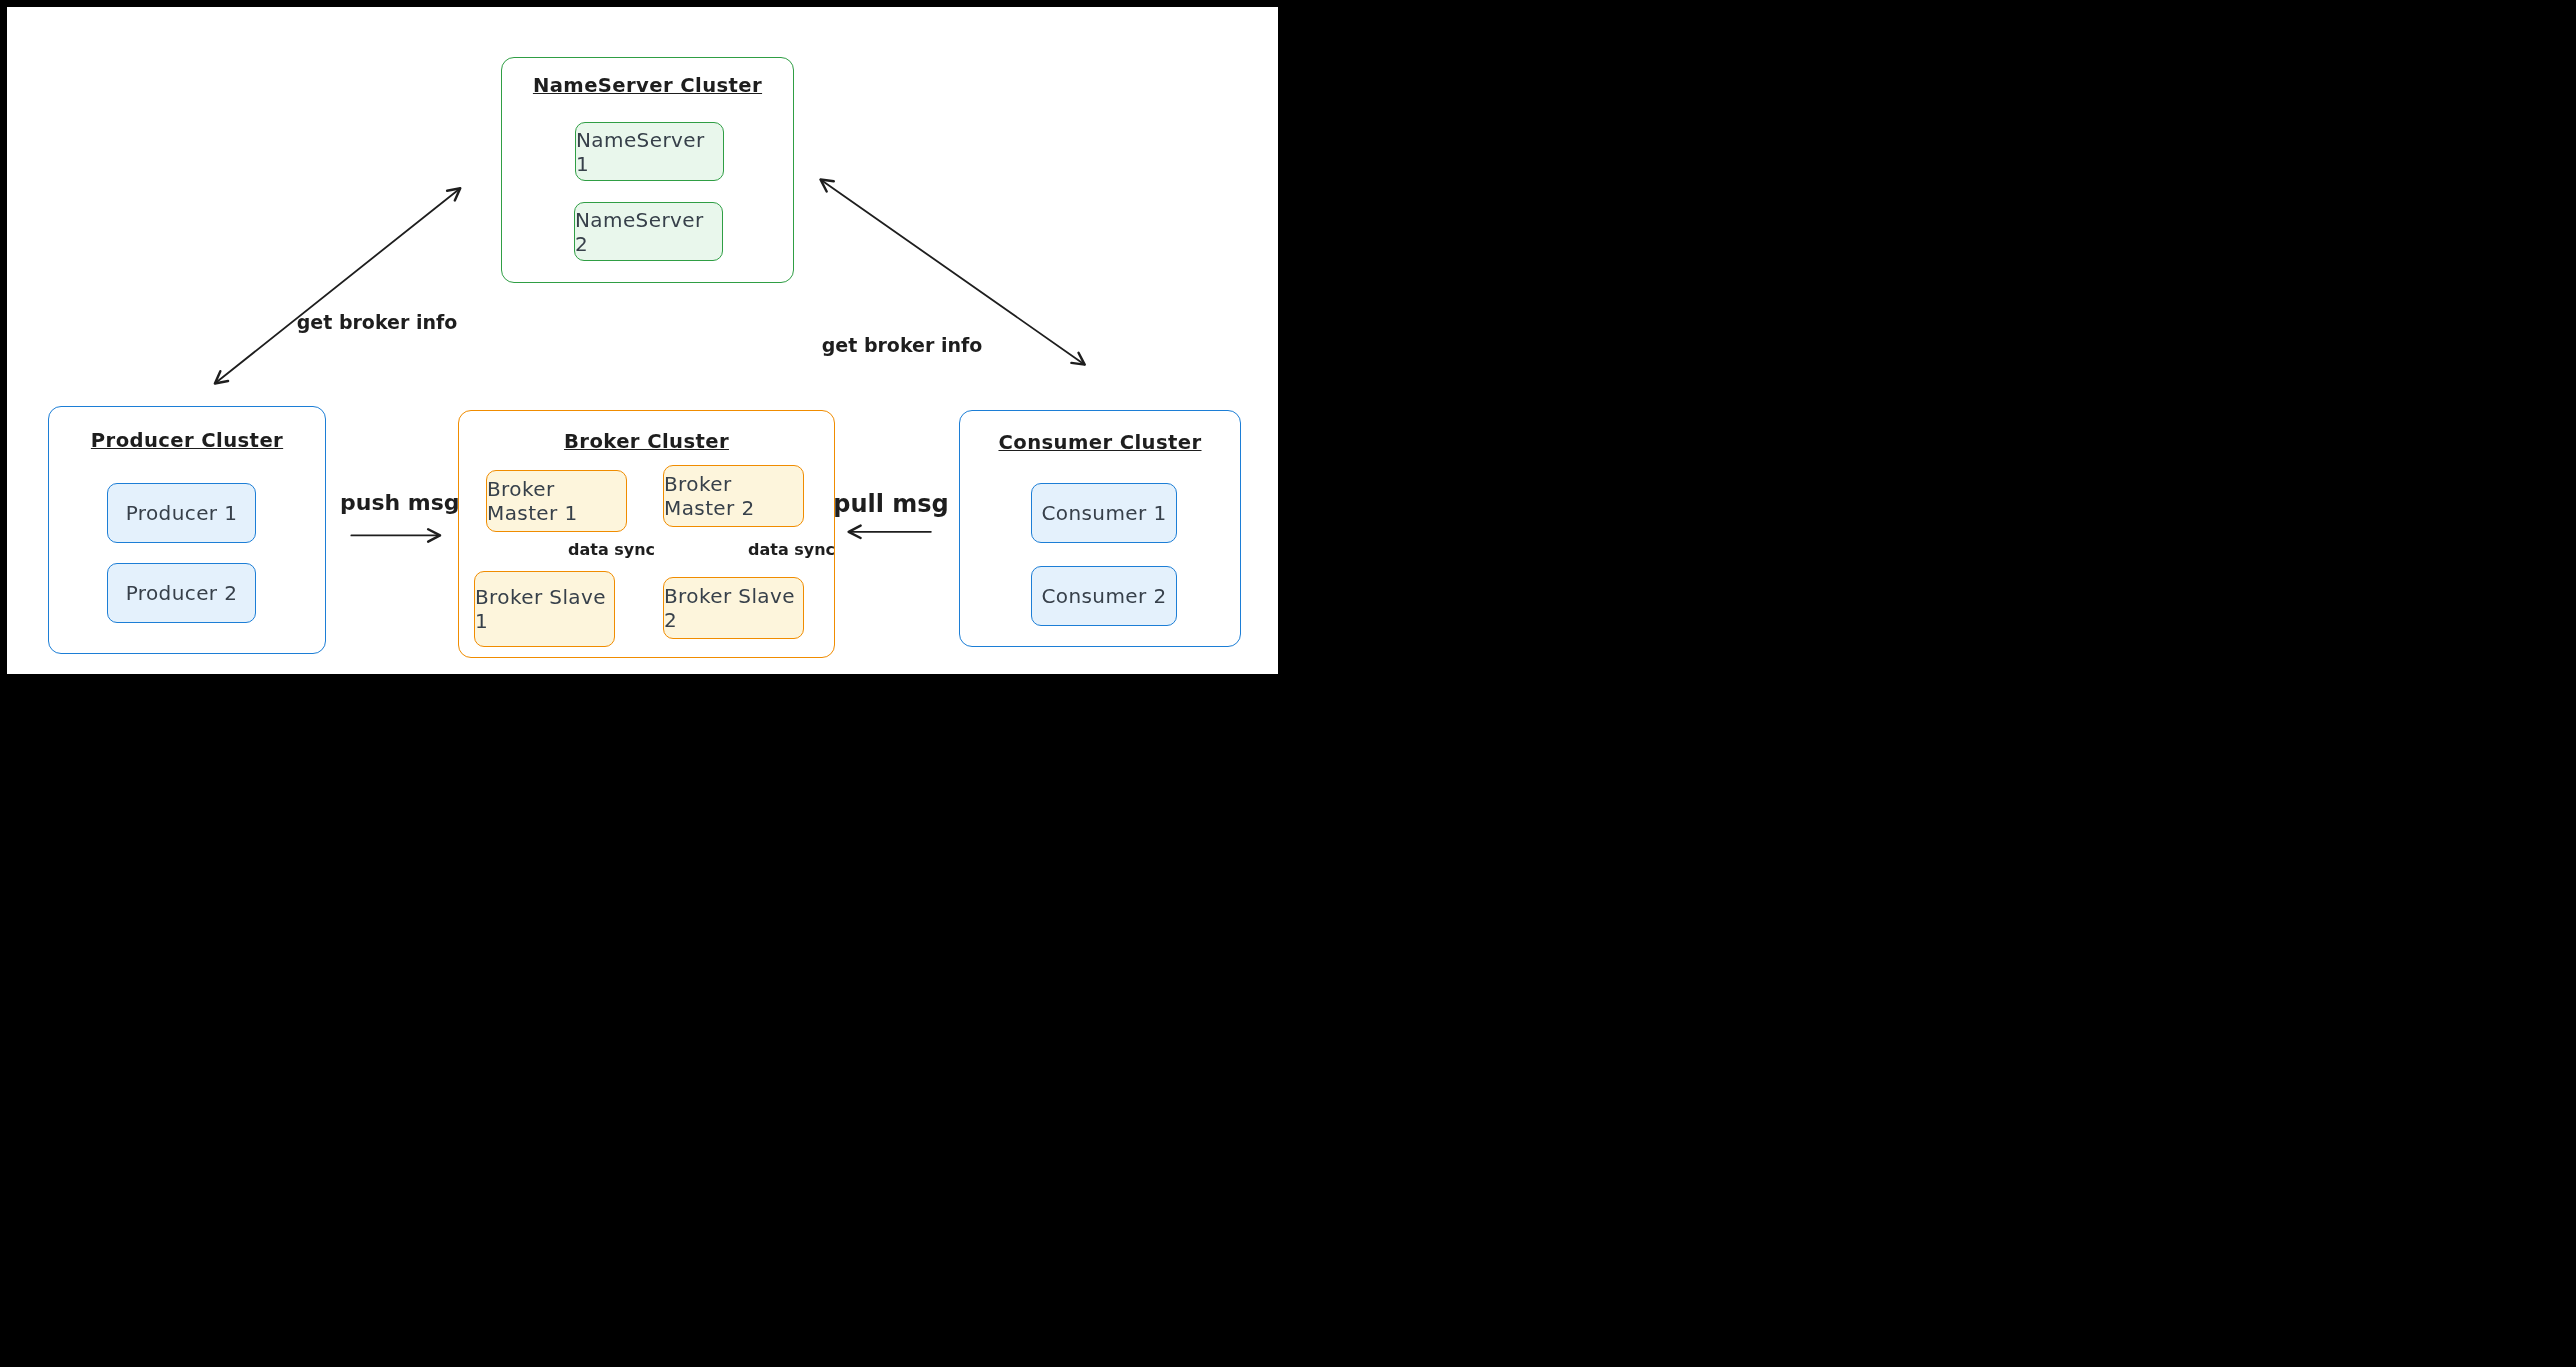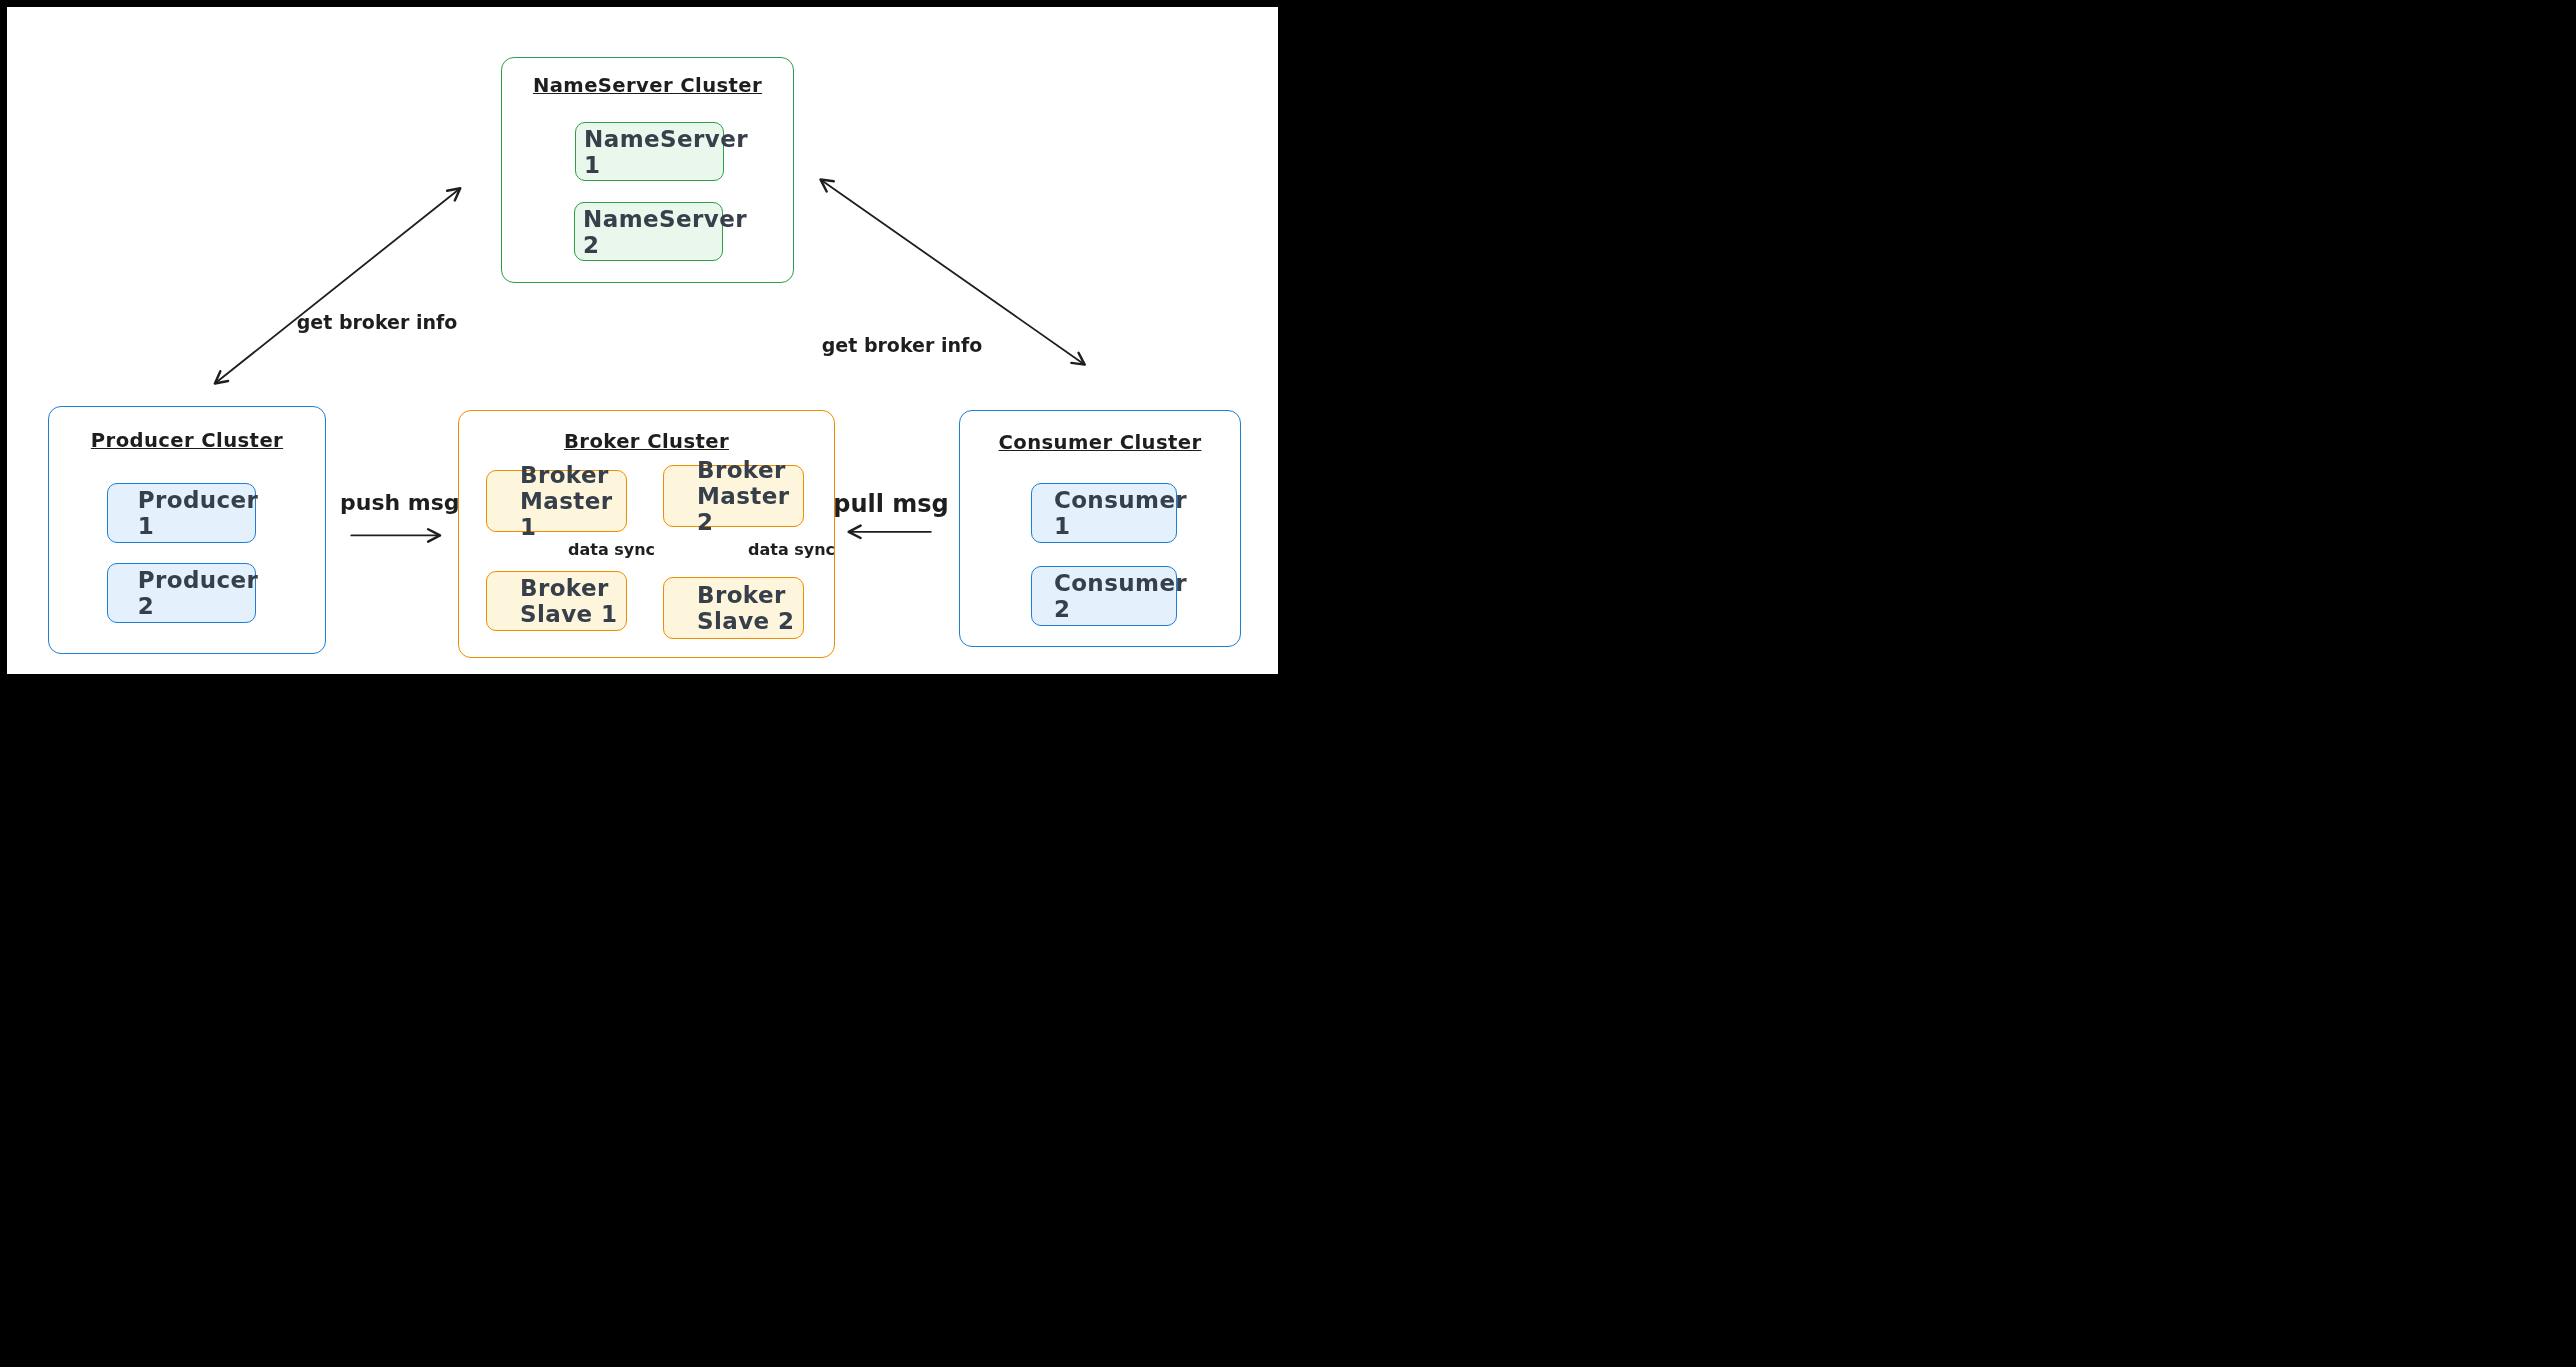--- a/index.html
+++ b/index.html
@@ -17,41 +17,41 @@
 
   .cluster{position:absolute;border-radius:13px;background:var(--canvas);box-sizing:border-box;}
   .cluster.green{border:1.8px solid var(--green);}
   .cluster.blue{border:1.8px solid var(--blue);}
   .cluster.orange{border:1.8px solid var(--orange);}
   .cluster-title{position:absolute;left:0;right:0;text-align:center;
     font-size:19.6px;font-weight:700;letter-spacing:0.4px;color:var(--ink);text-decoration:underline;}
 
   .node{position:absolute;border-radius:10px;box-sizing:border-box;
     display:flex;align-items:center;justify-content:center;
-    font-size:23px;font-weight:700;letter-spacing:0.4px;color:var(--node-text);padding-left:33px;}
+    font-size:20px;font-weight:400;letter-spacing:0.4px;color:var(--node-text);}
   .node.green{border:1.8px solid var(--green);background:var(--green-fill);}
   .node.blue{border:1.8px solid var(--blue);background:var(--blue-fill);}
   .node.orange{border:1.8px solid var(--orange);background:var(--yellow-fill);}
 
   
   #cl-nameserver{left:501px;top:57px;width:293px;height:226px;}
   #cl-nameserver .cluster-title{top:16px;}
   #ns1{left:73px;top:64px;width:149px;height:59px;}
   #ns2{left:72px;top:144px;width:149px;height:59px;}
 
   #cl-producer{left:48px;top:406px;width:278px;height:248px;}
   #cl-producer .cluster-title{top:22px;}
   #p1{left:58px;top:76px;width:149px;height:60px;}
   #p2{left:58px;top:156px;width:149px;height:60px;}
 
   #cl-broker{left:458px;top:410px;width:377px;height:248px;}
   #cl-broker .cluster-title{top:19px;}
   #bm1{left:27px;top:59px;width:141px;height:62px;}
   #bm2{left:204px;top:54px;width:141px;height:62px;}
-  #bs1{left:27px;top:160px;width:141px;height:60px;}
+  #bs1{left:15px;top:160px;width:141px;height:76px;}
   #bs2{left:204px;top:166px;width:141px;height:62px;}
 
   #cl-consumer{left:959px;top:410px;width:282px;height:237px;}
   #cl-consumer .cluster-title{top:20px;}
   #c1{left:71px;top:72px;width:146px;height:60px;}
   #c2{left:71px;top:155px;width:146px;height:60px;}
 
   
   .edge-label{position:absolute;color:var(--ink);font-weight:600;white-space:nowrap;}
   #lbl-gbi-left{left:272px;top:311px;width:210px;text-align:center;font-size:19px;}

